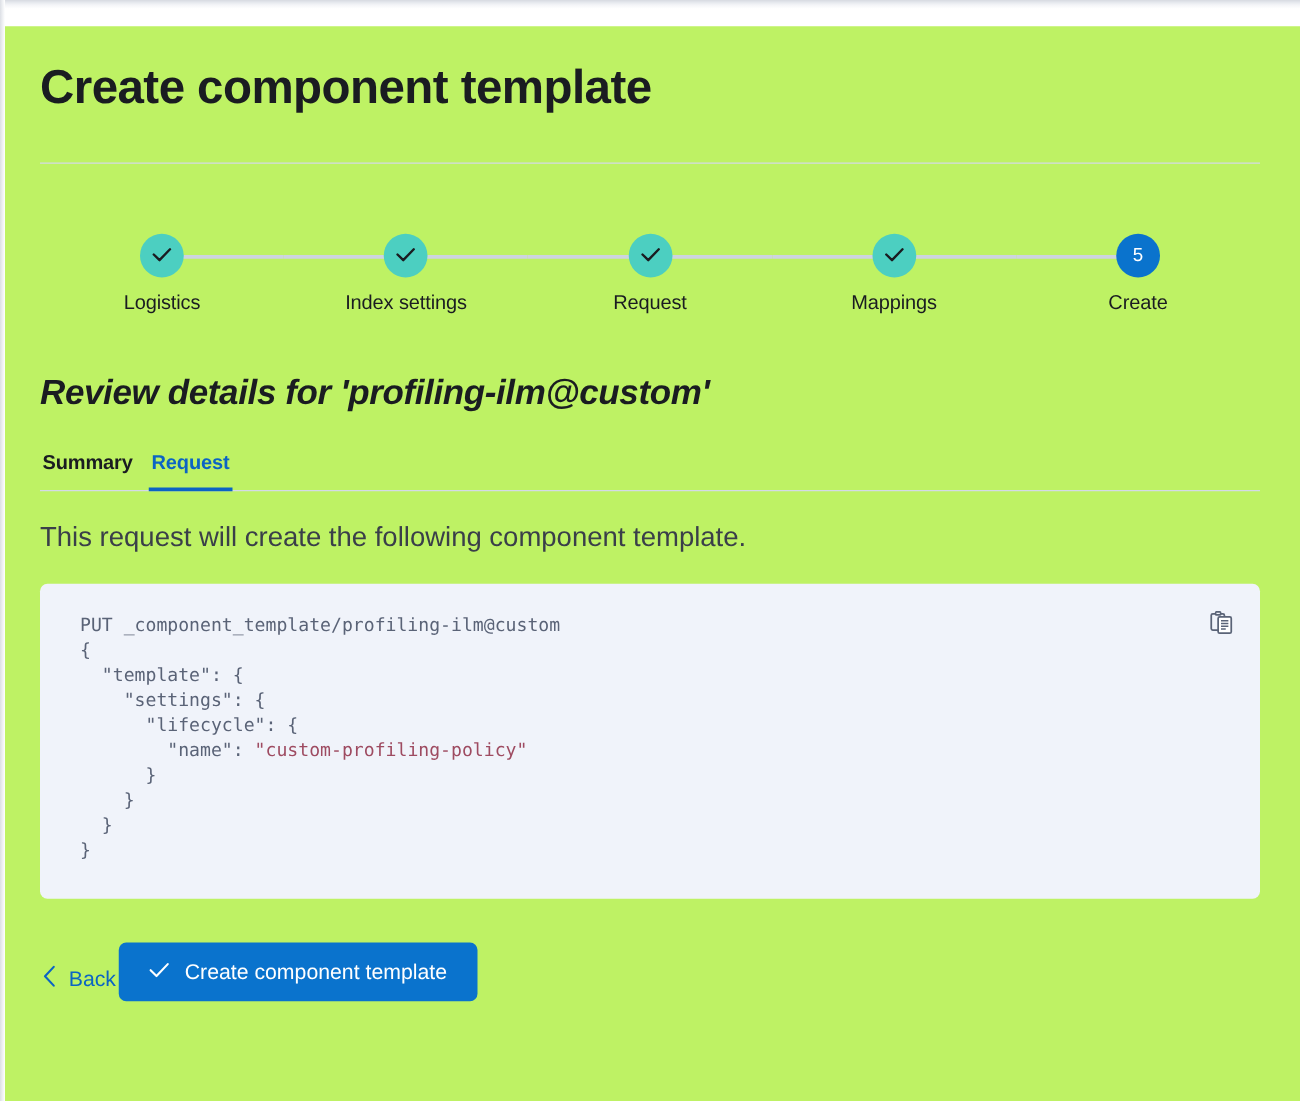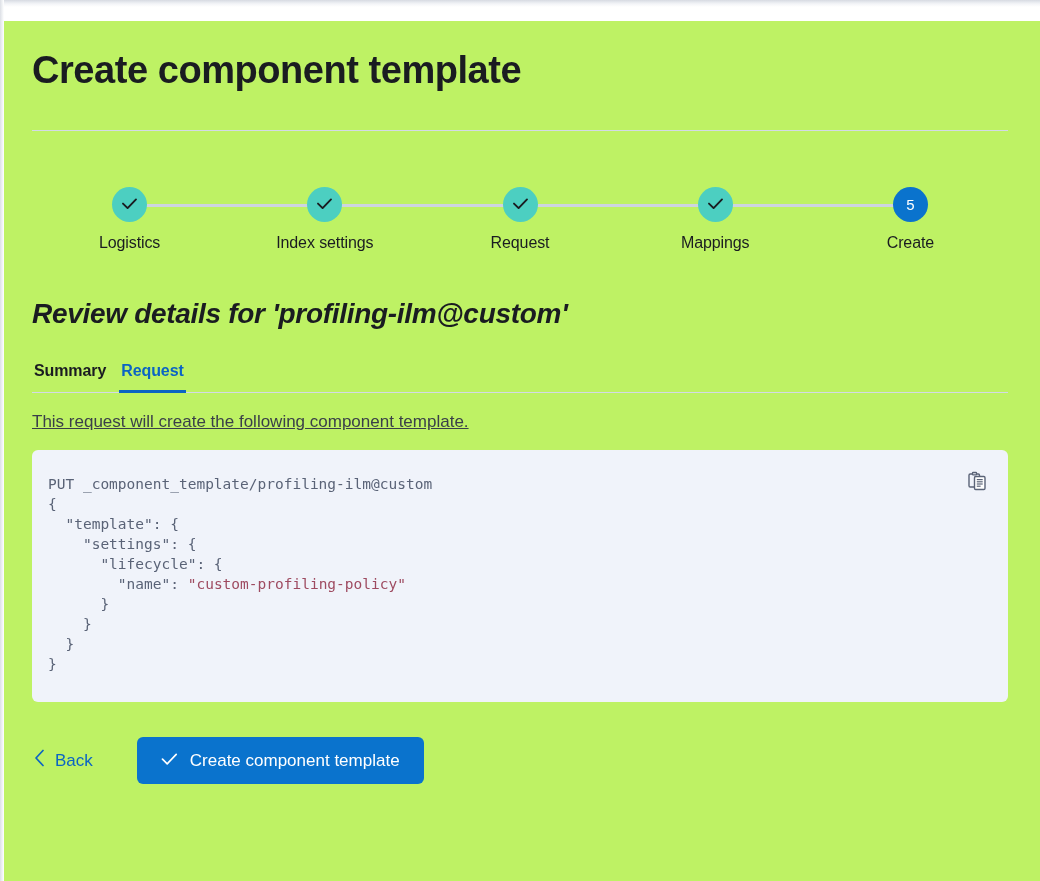--- a/index.html
+++ b/index.html
@@ -161,32 +161,31 @@
     font-family: inherit;
     letter-spacing: -0.1px;
   }
   .tab.active {
     color: #0b64c4;
     border-bottom-color: #0b64c4;
   }
 
   
   .description {
-    font-size: 17px;
+    font-size: 22px;
     color: #3a3f49;
     line-height: 1.4;
-    text-decoration: underline;
   }
 
   
   .code-panel {
     background: #f0f3fa;
     border-radius: 6px;
     position: relative;
-    padding: 24px 26px 28px 16px;
+    padding: 24px 26px 28px 32px;
     min-height: 230px;
     box-sizing: border-box;
   }
   .code-panel pre {
     margin: 0;
     font-family: "DejaVu Sans Mono", "Liberation Mono", monospace;
     font-size: 14.5px;
     line-height: 20px;
     color: #5a6377;
     white-space: pre;
@@ -205,22 +204,21 @@
     display: flex;
     align-items: center;
     justify-content: center;
     padding: 0;
     border-radius: 4px;
   }
 
   
   .footer-actions {
     display: flex;
-    align-items: center;
-    gap: 42px;
+    align-items: flex-end;
     margin-top: 35px;
     padding-bottom: 30px;
   }
   .back-btn {
     display: inline-flex;
     align-items: center;
     gap: 10px;
     background: none;
     border: none;
     padding: 6px 2px;

